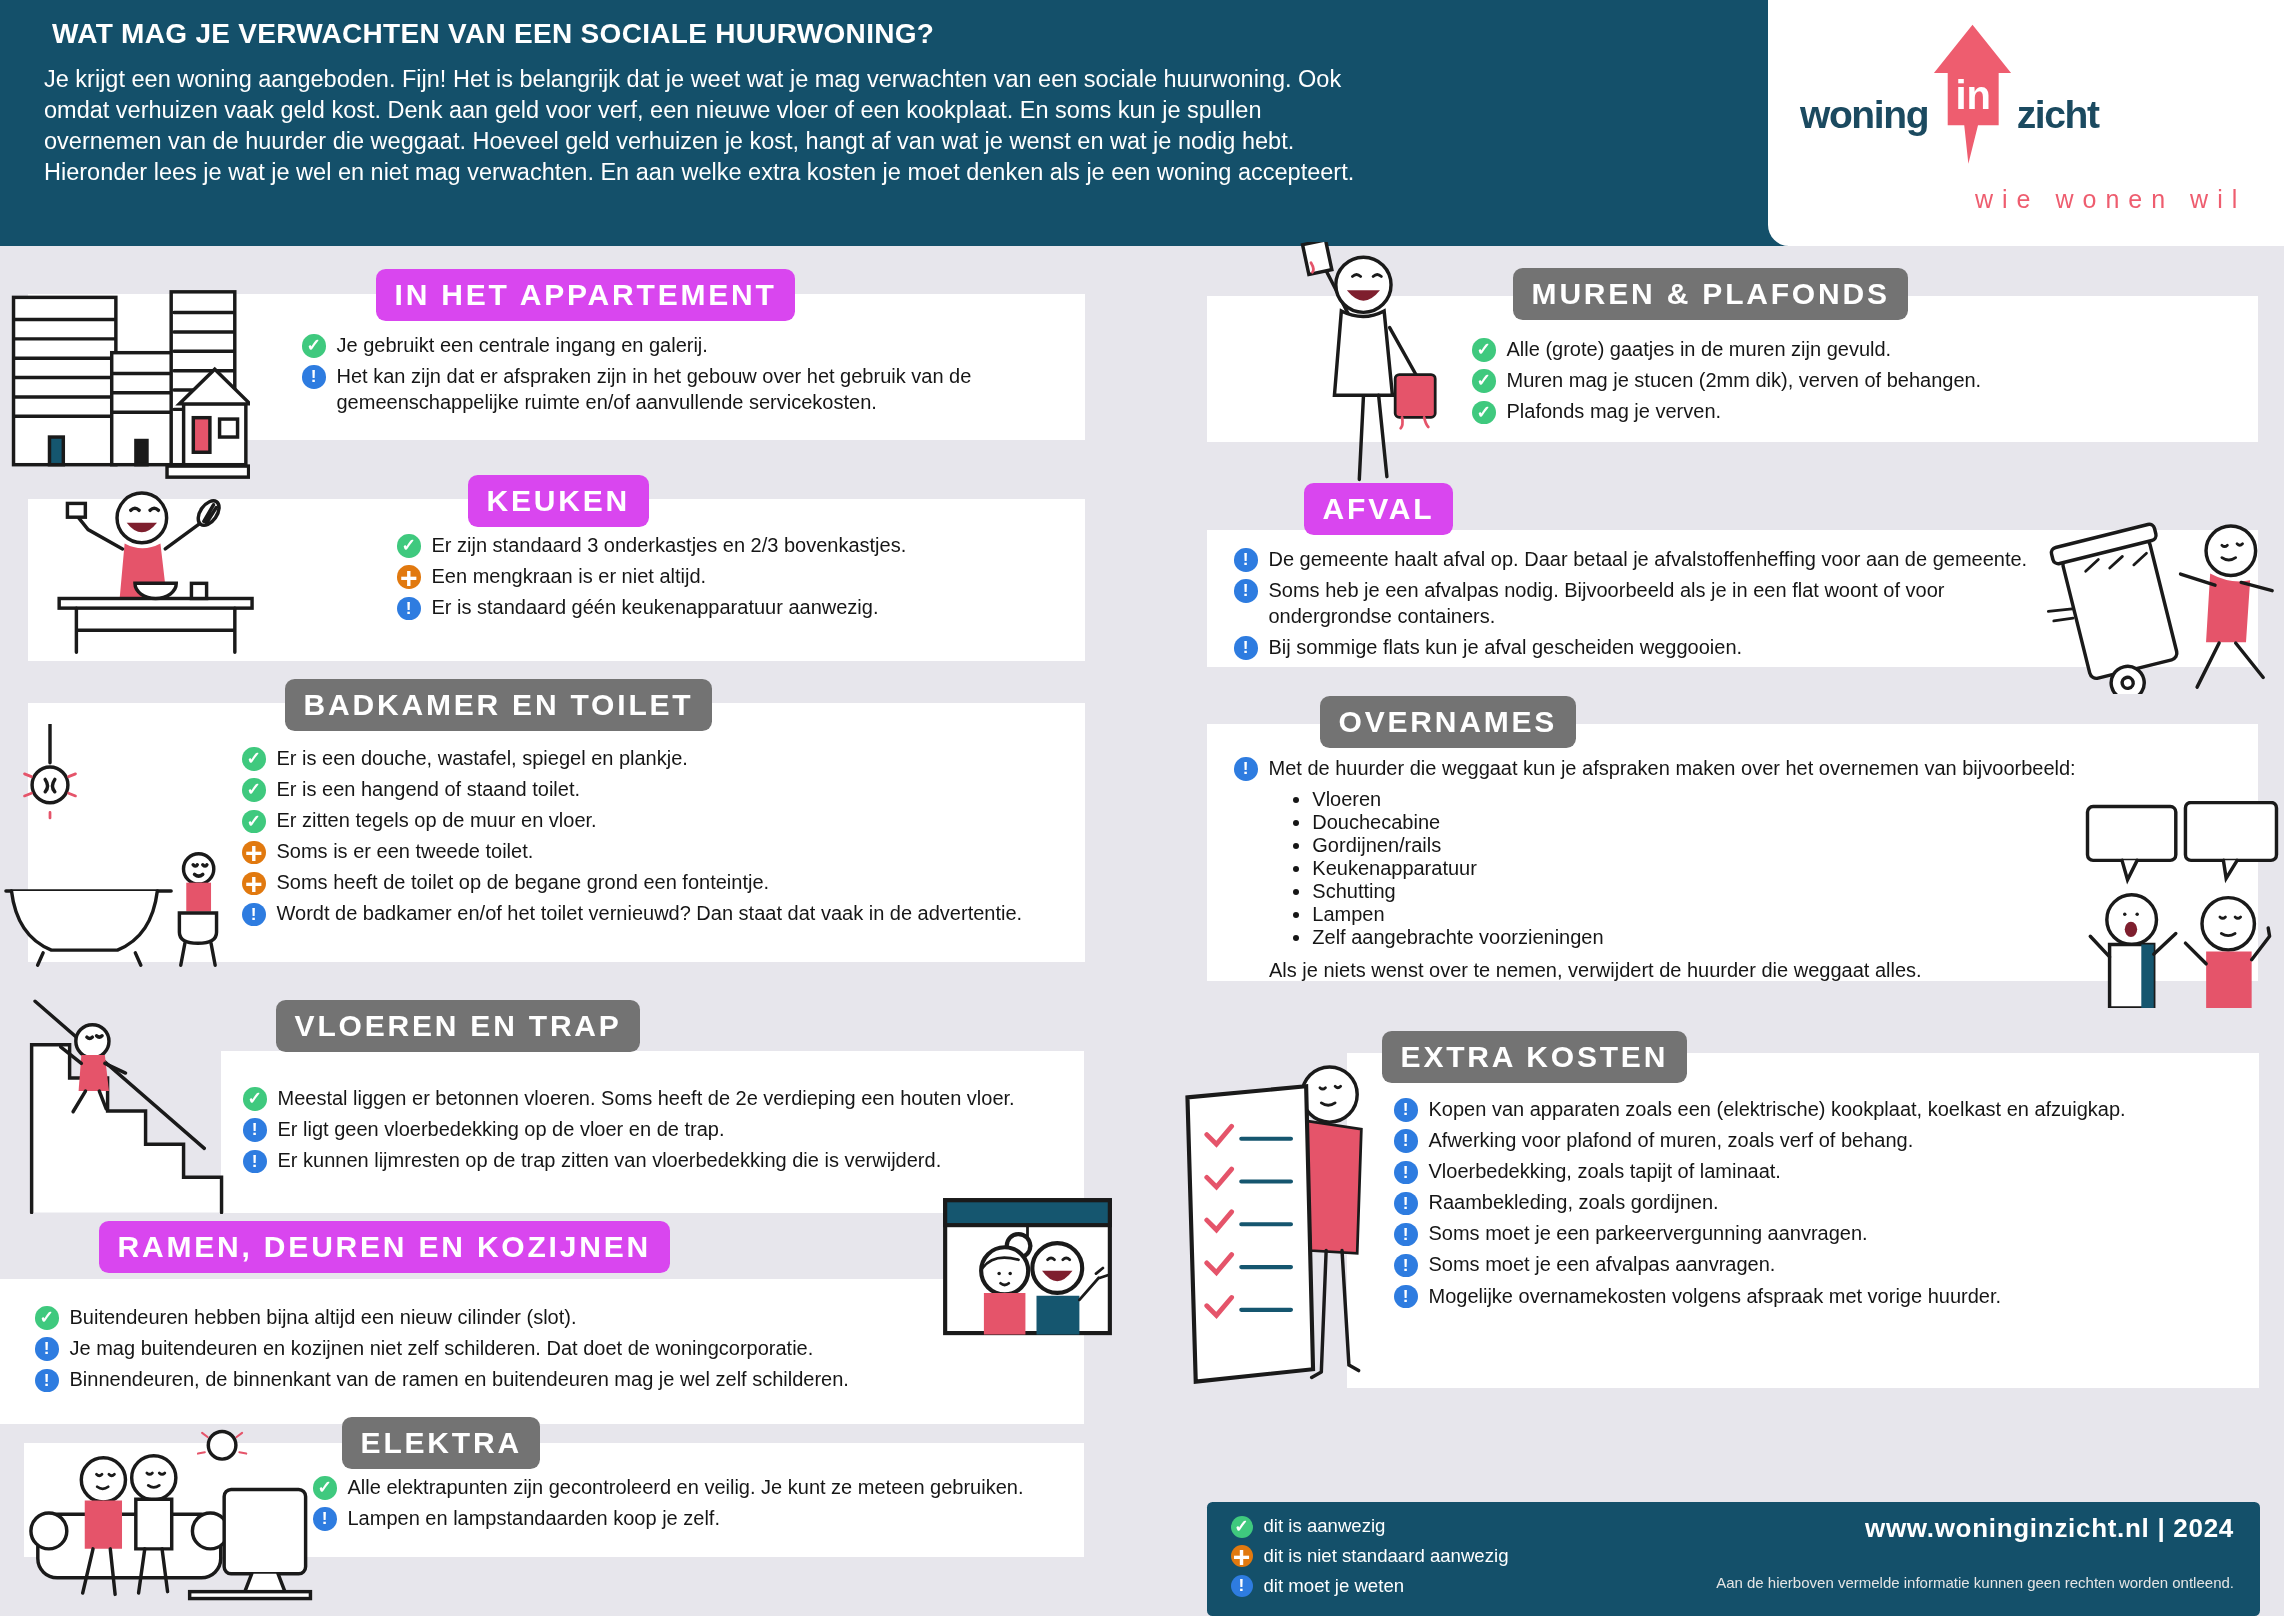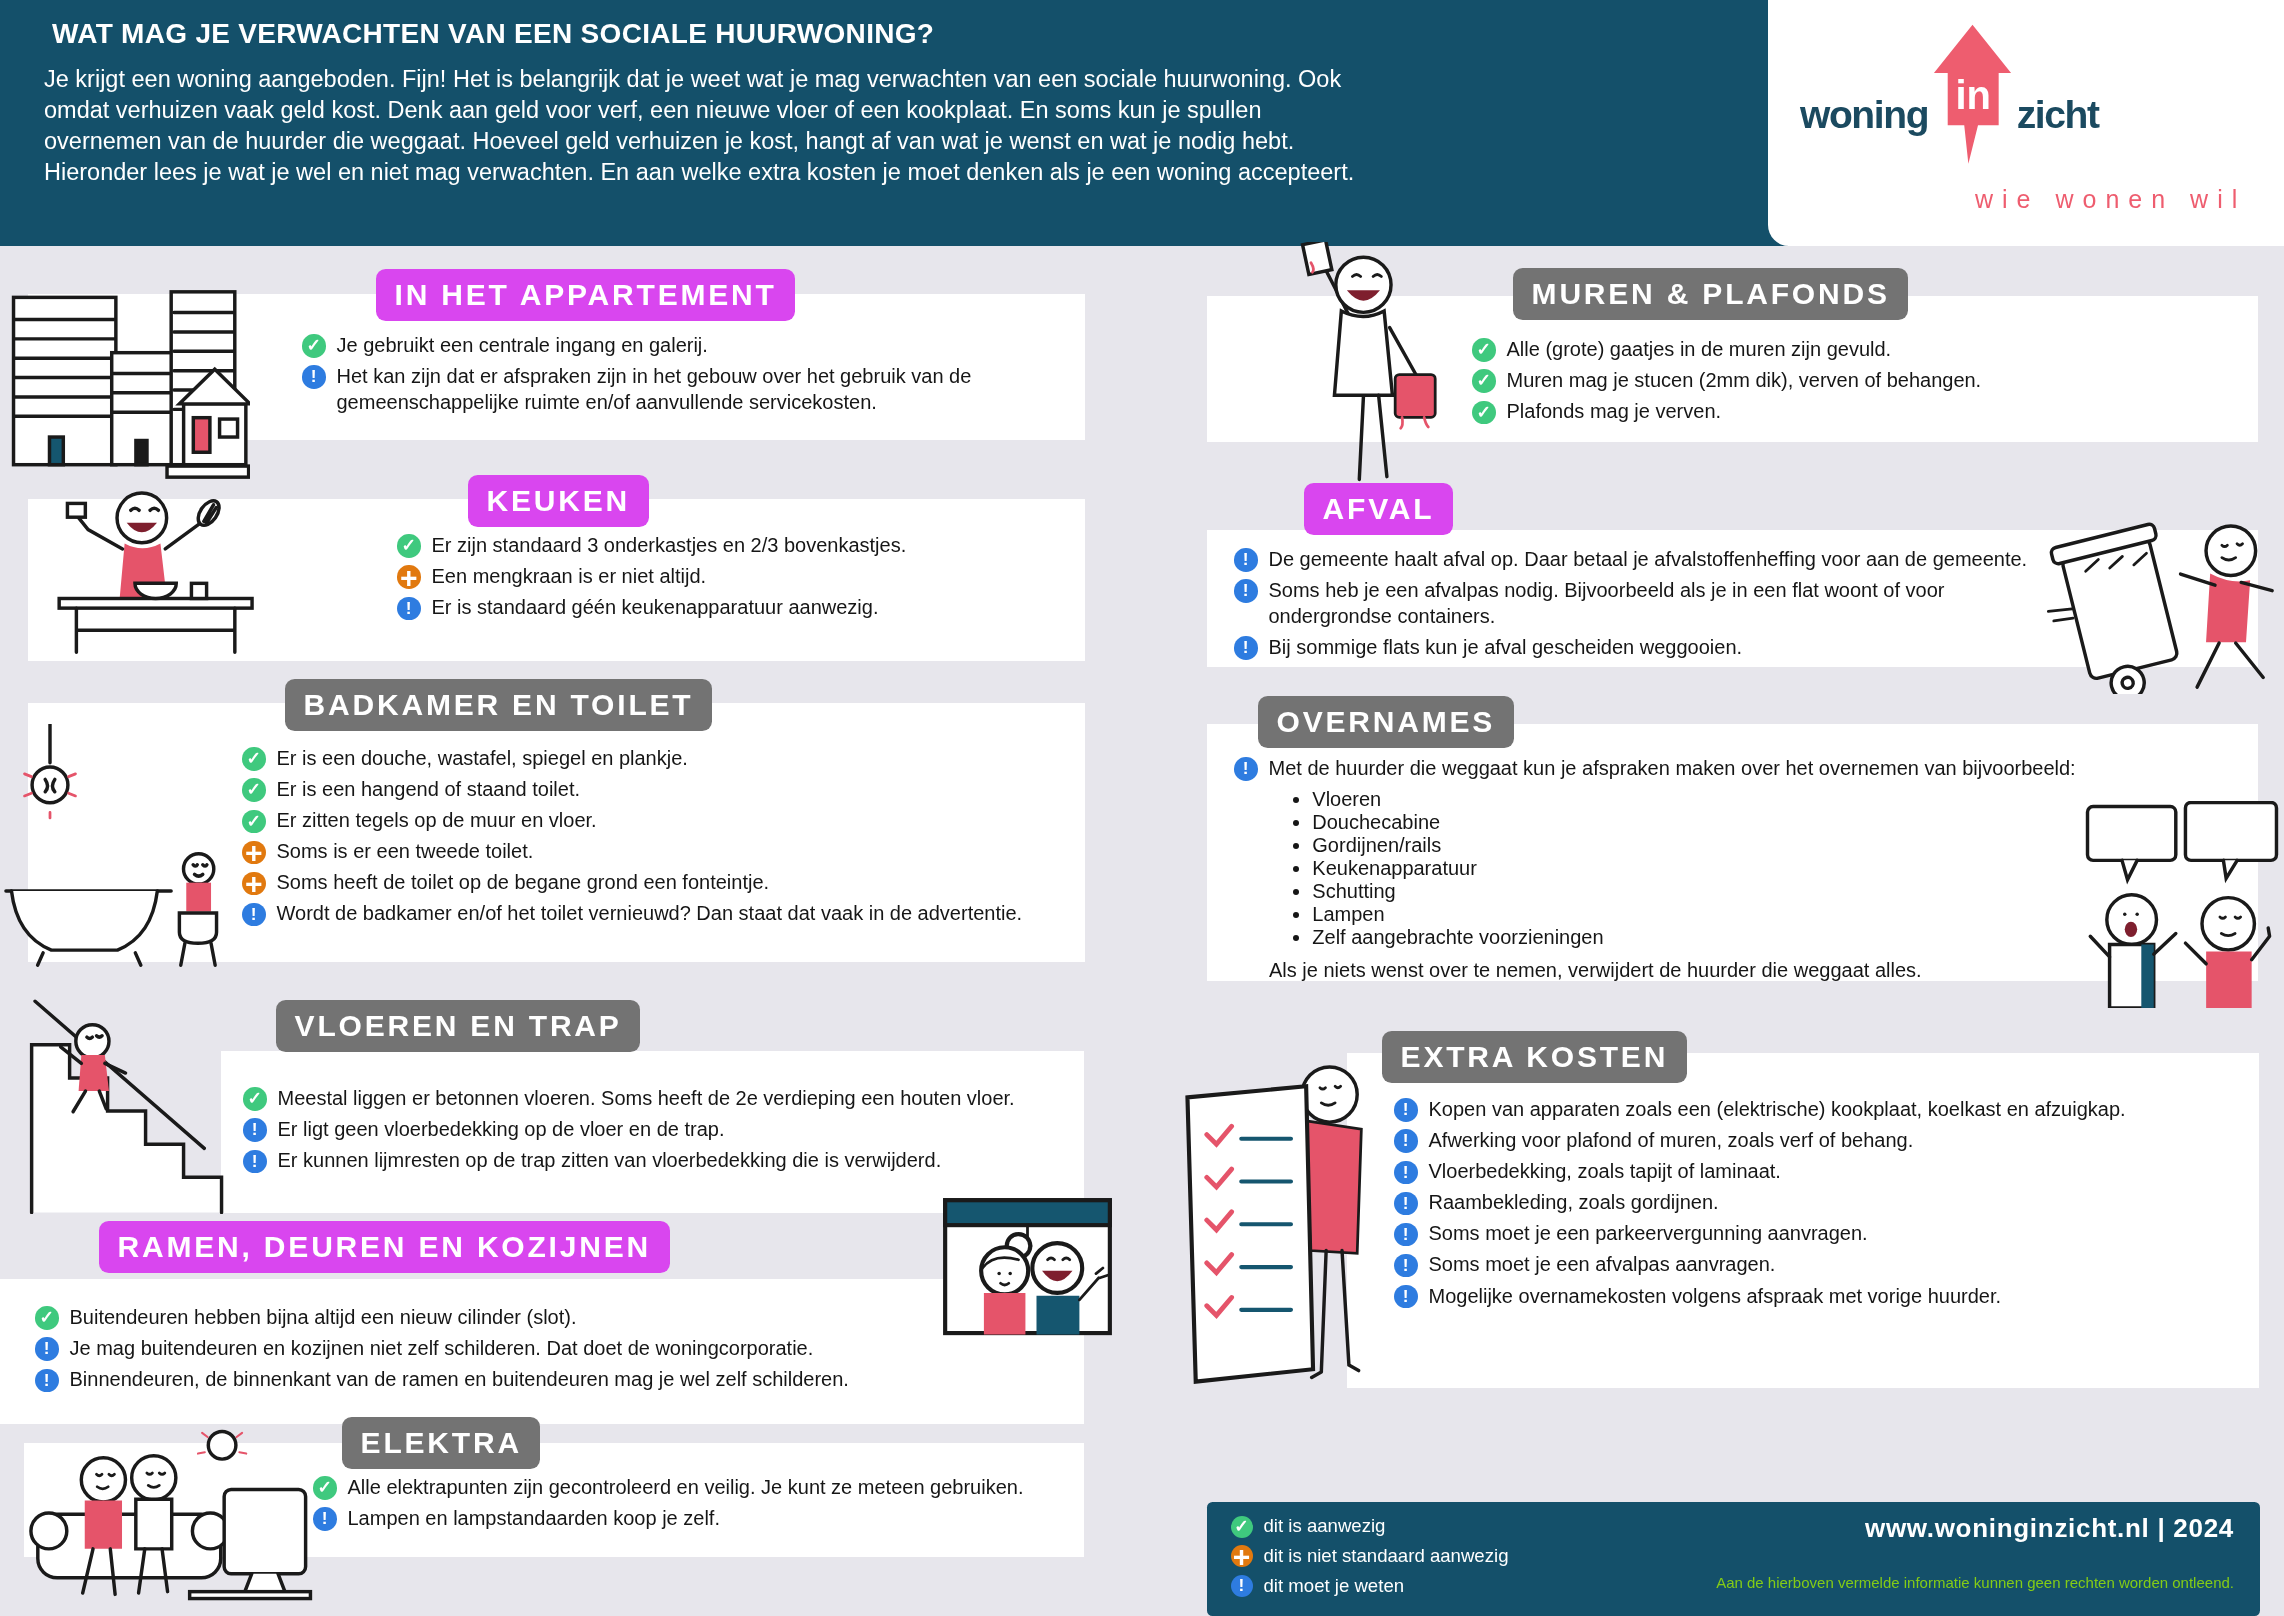--- a/index.html
+++ b/index.html
@@ -57,34 +57,34 @@
 
   #card-muren{left:1207px;top:296px;width:1051px;height:146px;}
   #badge-muren{left:1513px;top:268px;}
   #items-muren{left:1472px;top:337px;width:767px;}
 
   #card-afval{left:1207px;top:530px;width:1051px;height:137px;}
   #badge-afval{left:1264px;top:483px;}
   #items-afval{left:1234px;top:547px;width:829px;}
 
   #card-overnames{left:1207px;top:724px;width:1051px;height:257px;}
-  #badge-overnames{left:1258px;top:696px;}
+  #badge-overnames{left:1320px;top:696px;}
   #items-overnames{left:1234px;top:756px;width:925px;}
 
   #card-extra{left:1347px;top:1053px;width:912px;height:335px;}
   #badge-extra{left:1382px;top:1031px;}
   #items-extra{left:1394px;top:1097px;width:863px;}
 
   
   .footer{position:absolute;left:1207px;top:1502px;width:1053px;height:114px;background:#14506a;border-radius:5.5px;}
   .legend{position:absolute;left:23.5px;top:12.4px;display:flex;flex-direction:column;gap:6.2px;}
   .legend .row{font-size:18.6px;color:#fff;line-height:23.5px;}
   .legend .ic{flex:0 0 22px;width:22px;height:22px;}
   .website{position:absolute;right:26px;top:11px;color:#fff;font-size:26px;font-weight:700;letter-spacing:0.7px;}
-  .disclaimer{position:absolute;right:26px;top:72px;color:#84cc16;font-size:15px;}
+  .disclaimer{position:absolute;right:26px;top:72px;color:#e5e5e5;font-size:15px;}
 
   
   .illo{position:absolute;}
   #illo-buildings{left:8.3px;top:271px;}
   #illo-cook{left:38px;top:480px;}
   #illo-lamp{left:19.3px;top:724px;}
   #illo-bath{left:0px;top:851px;}
   #illo-stairs{left:3.5px;top:986px;}
   #illo-window{left:941px;top:1196px;}
   #illo-couch{left:17.3px;top:1426px;}

